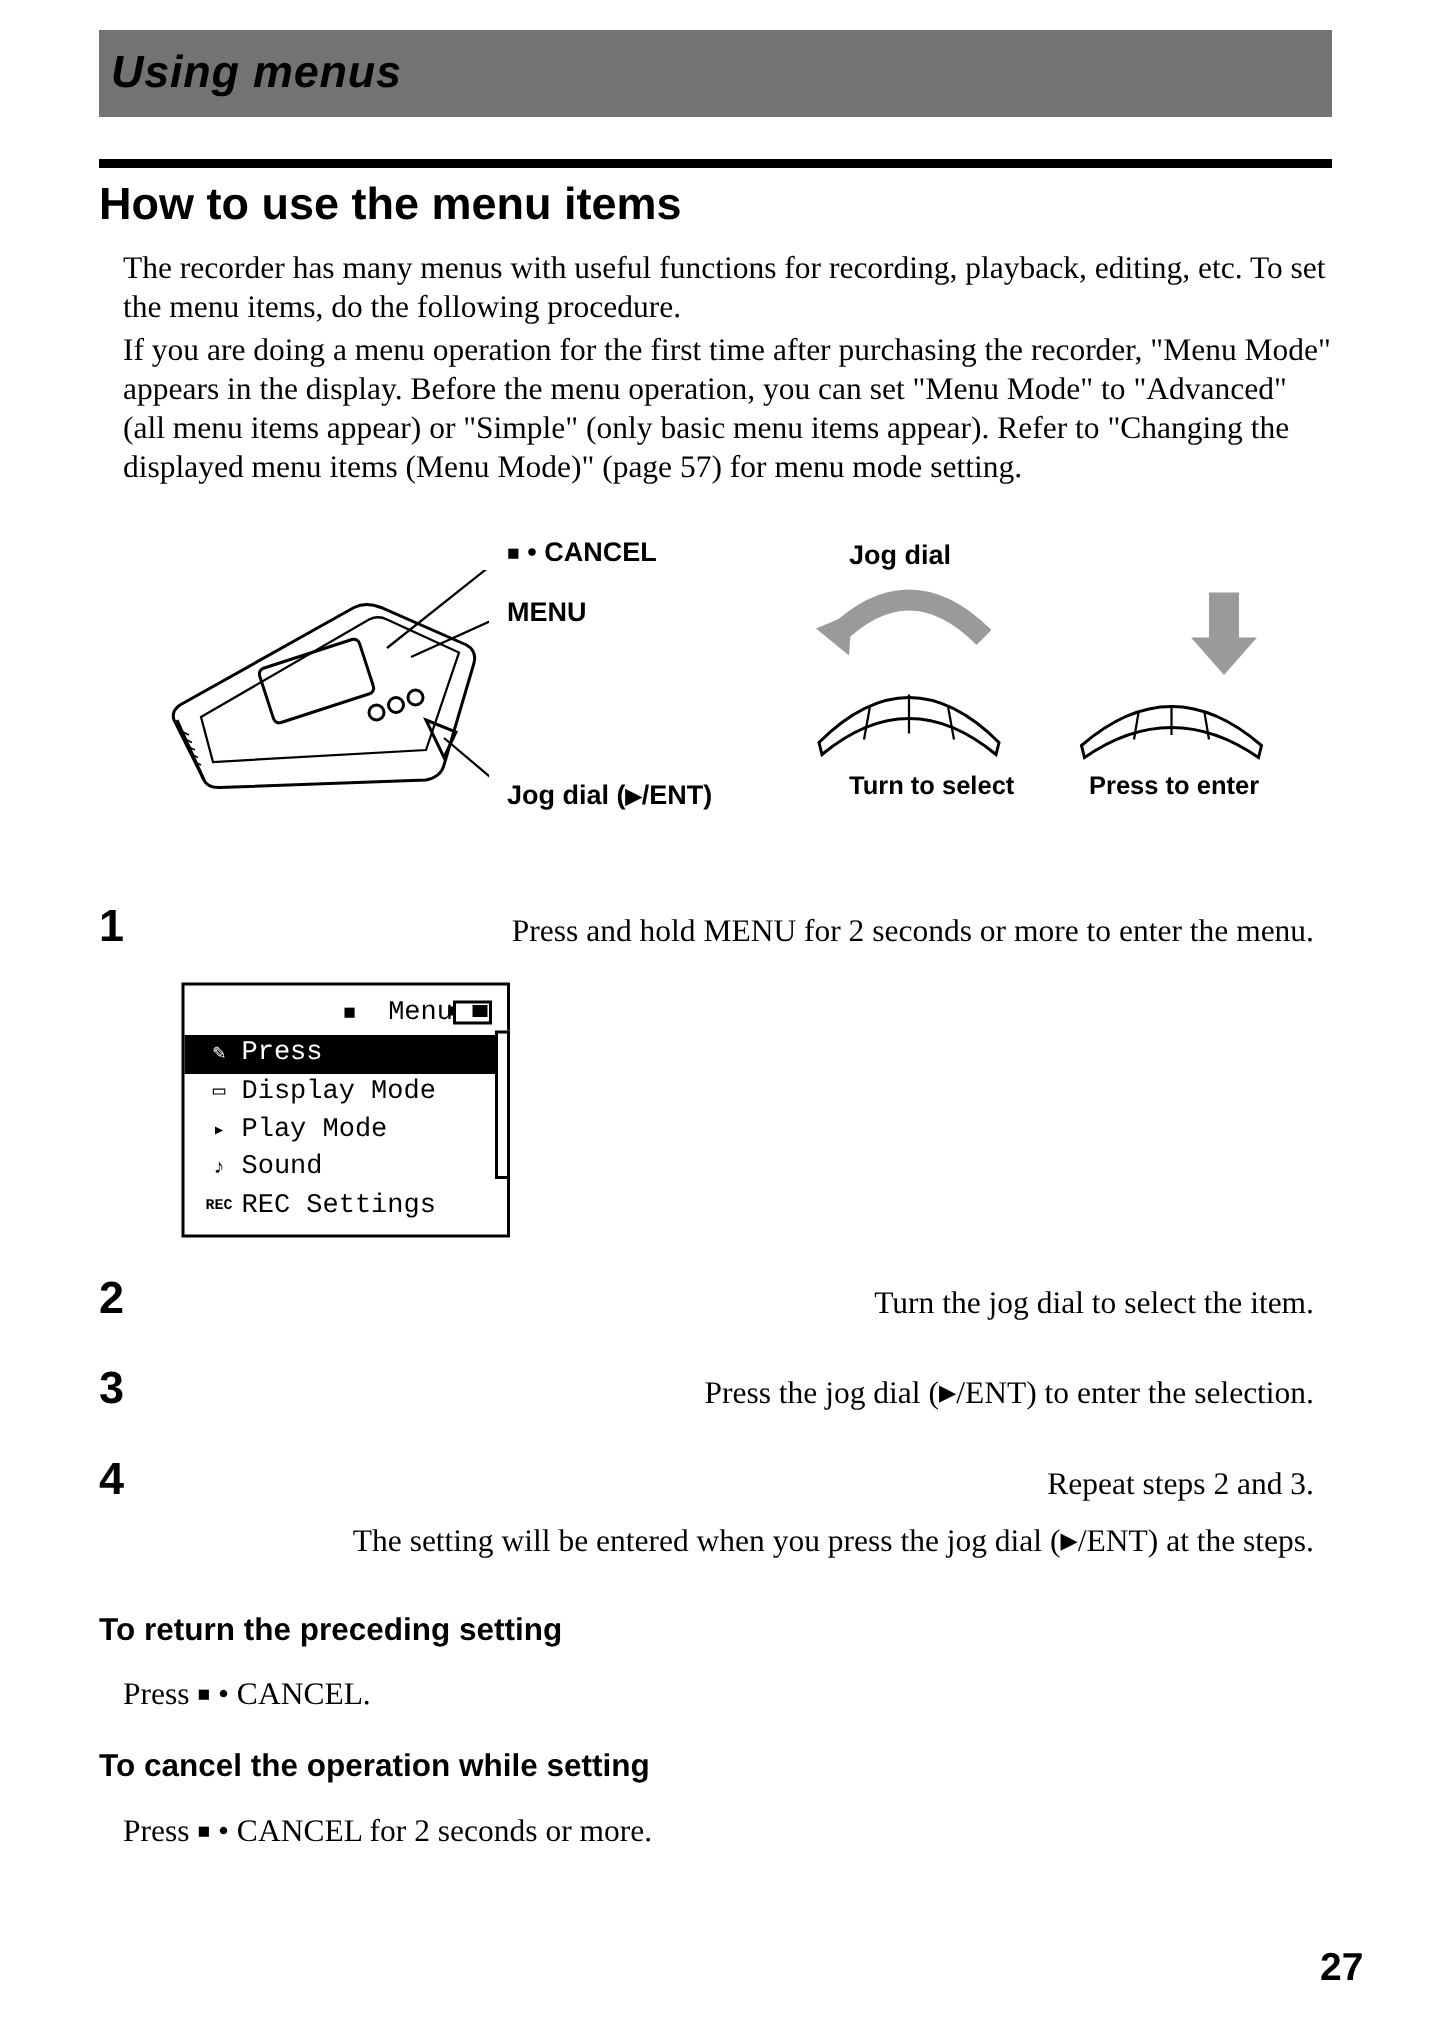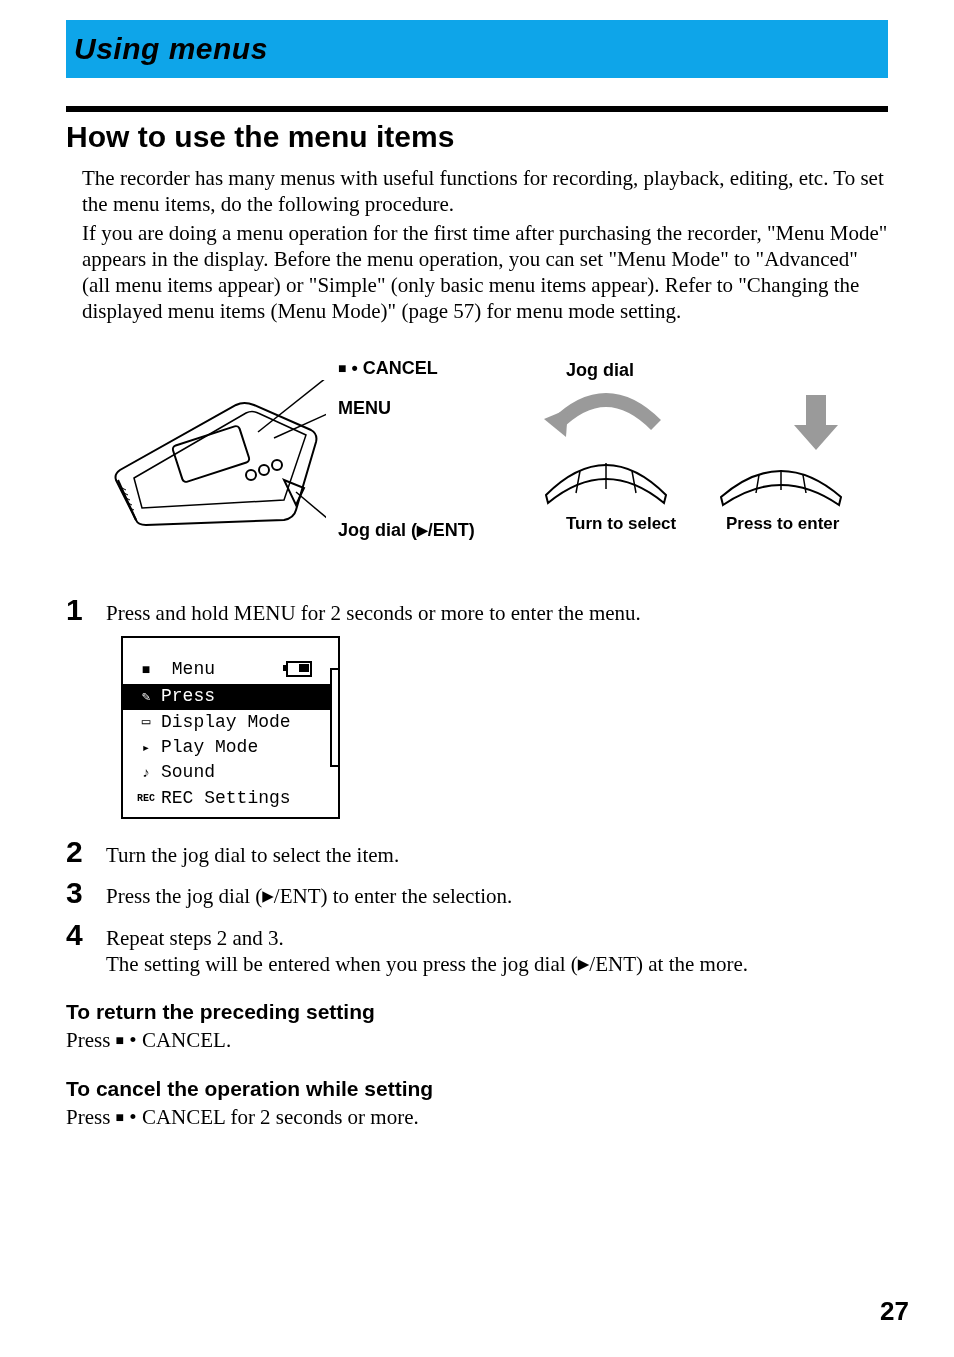--- a/index.html
+++ b/index.html
@@ -12,21 +12,21 @@
   .page {
     width: 954px;
     height: 1357px;
     position: relative;
     box-sizing: border-box;
     padding: 20px 66px 40px 66px;
     font-size: 21px;
     line-height: 1.25;
   }
   .chapter-bar {
-    background: #0ea5e9;
+    background: #737373;
     padding: 10px 0 10px 8px;
     margin-bottom: 28px;
   }
   .chapter-title {
     font-family: Arial, Helvetica, sans-serif;
     font-style: italic;
     font-weight: 900;
     font-size: 30px;
     letter-spacing: 0.5px;
   }
@@ -83,21 +83,22 @@
     font-weight: 900;
     font-size: 30px;
     width: 40px;
     flex-shrink: 0;
     line-height: 1;
   }
   .step-body {
     flex: 1;
   }
   .step-body p {
-    margin: 0;
+    margin: 12px;
+    text-align: right;
   }
   .step-inline .play-tri {
     font-size: 15px;
     vertical-align: 2px;
   }
 
   
   .lcd {
     width: 215px;
     border: 2px solid #000;
@@ -120,23 +121,22 @@
   .lcd-ico {
     display: inline-block;
     width: 18px;
     text-align: center;
     font-size: 14px;
     margin-right: 6px;
   }
   .lcd-title-row {
     display: flex;
     align-items: center;
-    justify-content: space-between;
-    padding: 1px 26px 3px 14px;
-    margin-top: 13px;
+    justify-content: flex-end;
+    padding: 1px 10px 3px 14px;
   }
   .batt {
     width: 22px;
     height: 12px;
     border: 2px solid #000;
     position: relative;
   }
   .batt::after {
     content: "";
     position: absolute;
@@ -166,21 +166,21 @@
   }
 
   
   .sub-h {
     font-family: Arial, Helvetica, sans-serif;
     font-weight: 900;
     font-size: 21px;
     margin: 22px 0 2px 0;
   }
   .small-line {
-    margin: 0;
+    margin: 16px;
     font-family: Liberation Serif, serif;
   }
   .stop-square-body {
     font-size: 14px;
     vertical-align: 2px;
   }
 
   .page-num {
     position: absolute;
     bottom: 30px;
@@ -324,21 +324,21 @@
           <span>Press the jog dial (</span><span class="play-tri">▶</span><span>/ENT) to enter the selection.</span>
         </p>
       </div>
     </div>
 
     <div class="step">
       <div class="step-num">4</div>
       <div class="step-body step-inline">
         <p>Repeat steps 2 and 3.</p>
         <p>
-          <span>The setting will be entered when you press the jog dial (</span><span class="play-tri">▶</span><span>/ENT) at the more.</span>
+          <span>The setting will be entered when you press the jog dial (</span><span class="play-tri">▶</span><span>/ENT) at the steps.</span>
         </p>
       </div>
     </div>
   </div>
 
   <div class="sub-h">To return the preceding setting</div>
   <p class="small-line">
     <span>Press </span><span class="stop-square-body">■</span><span> • CANCEL.</span>
   </p>
 

